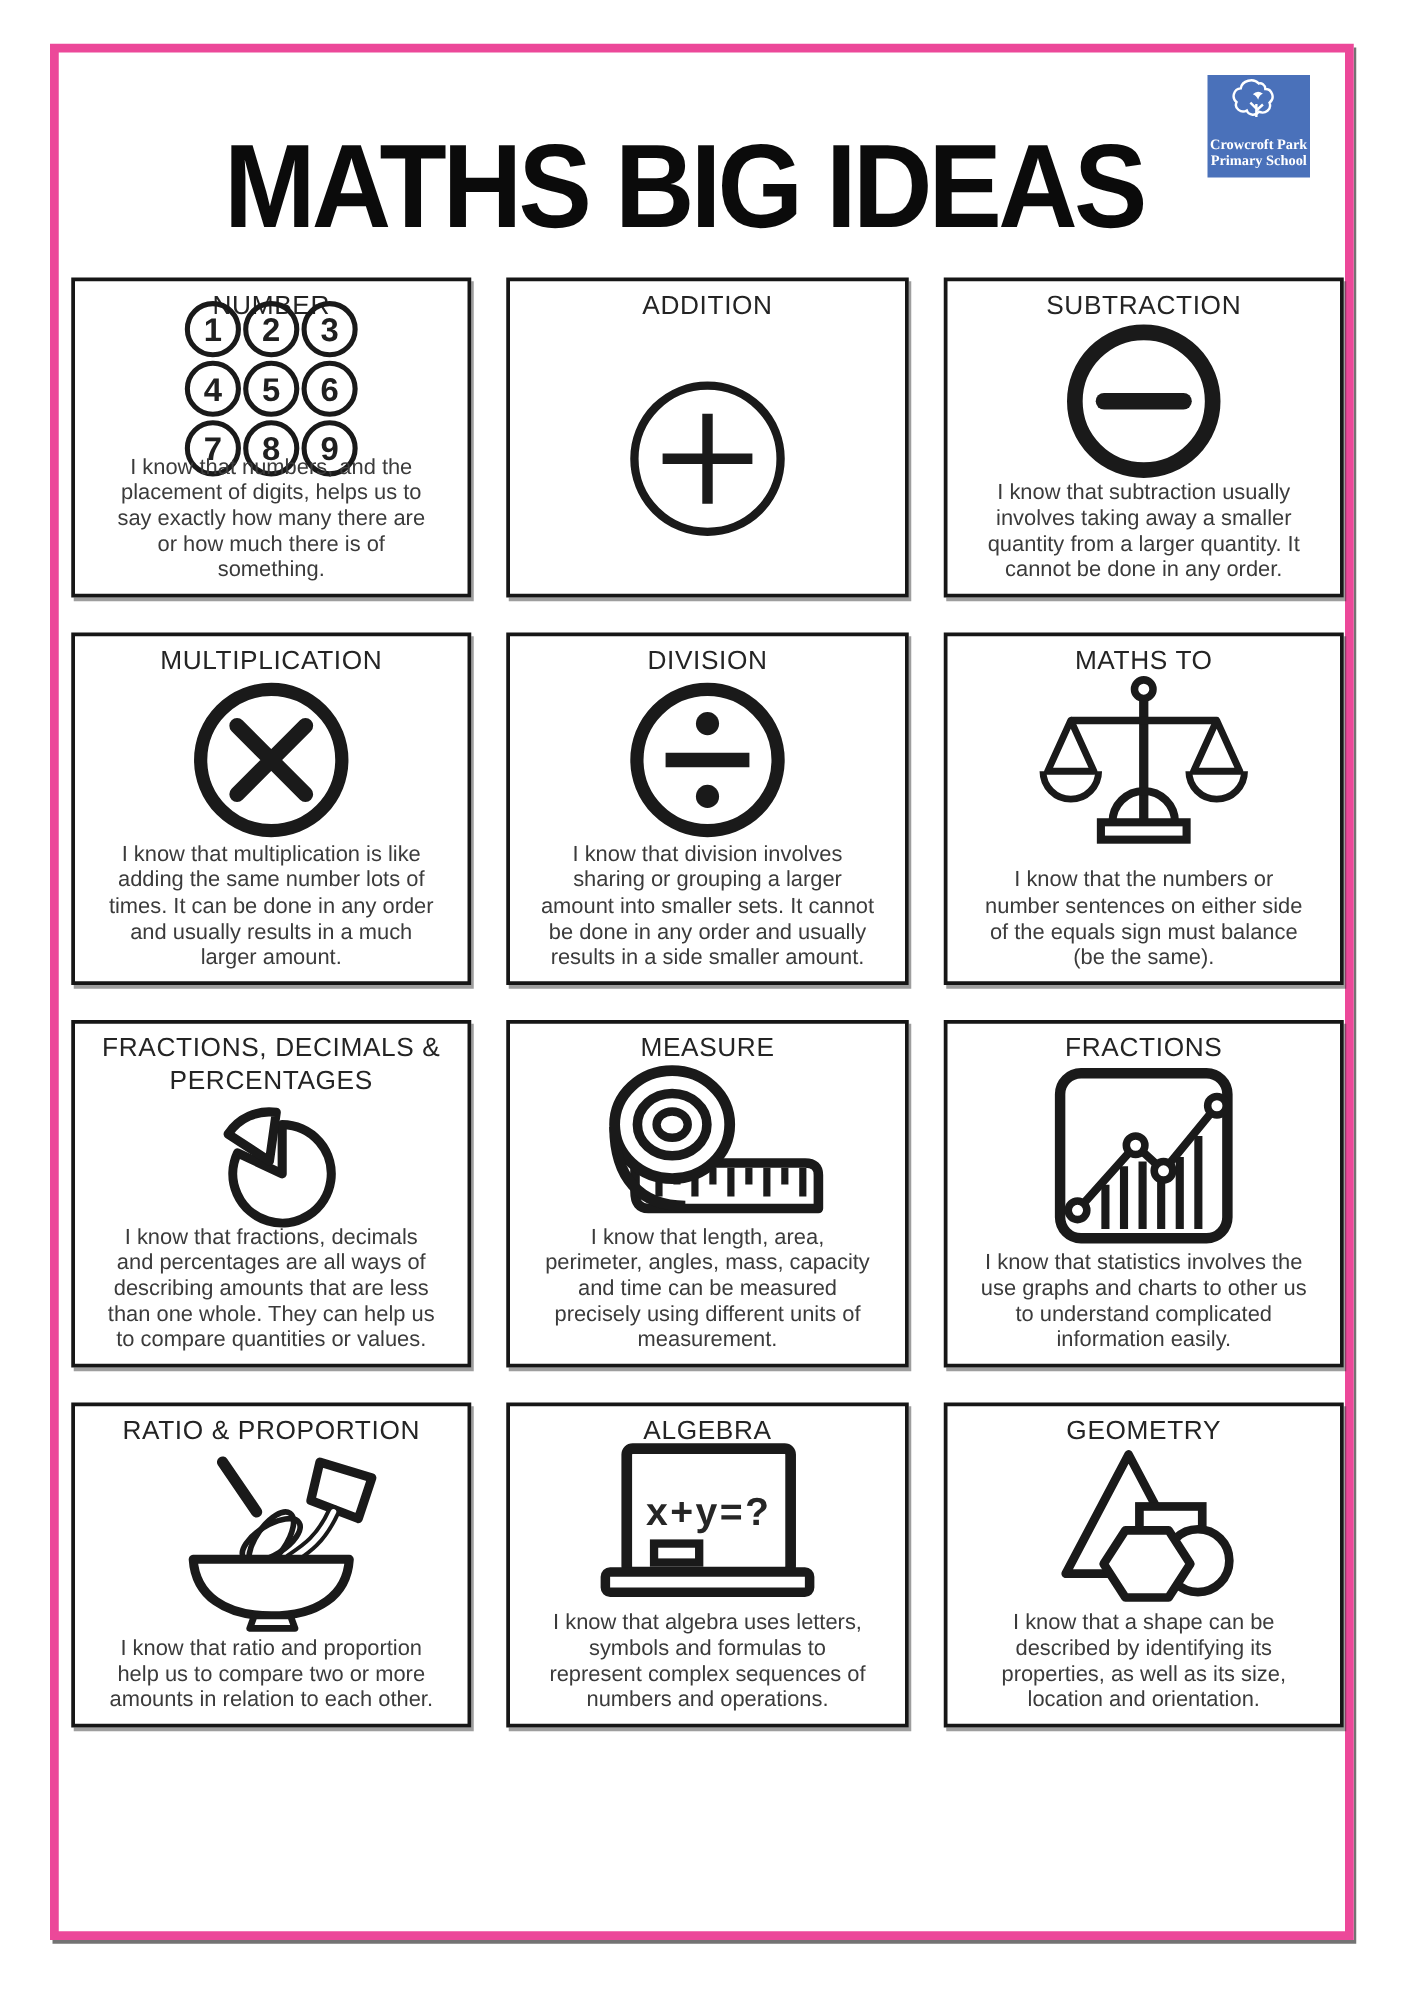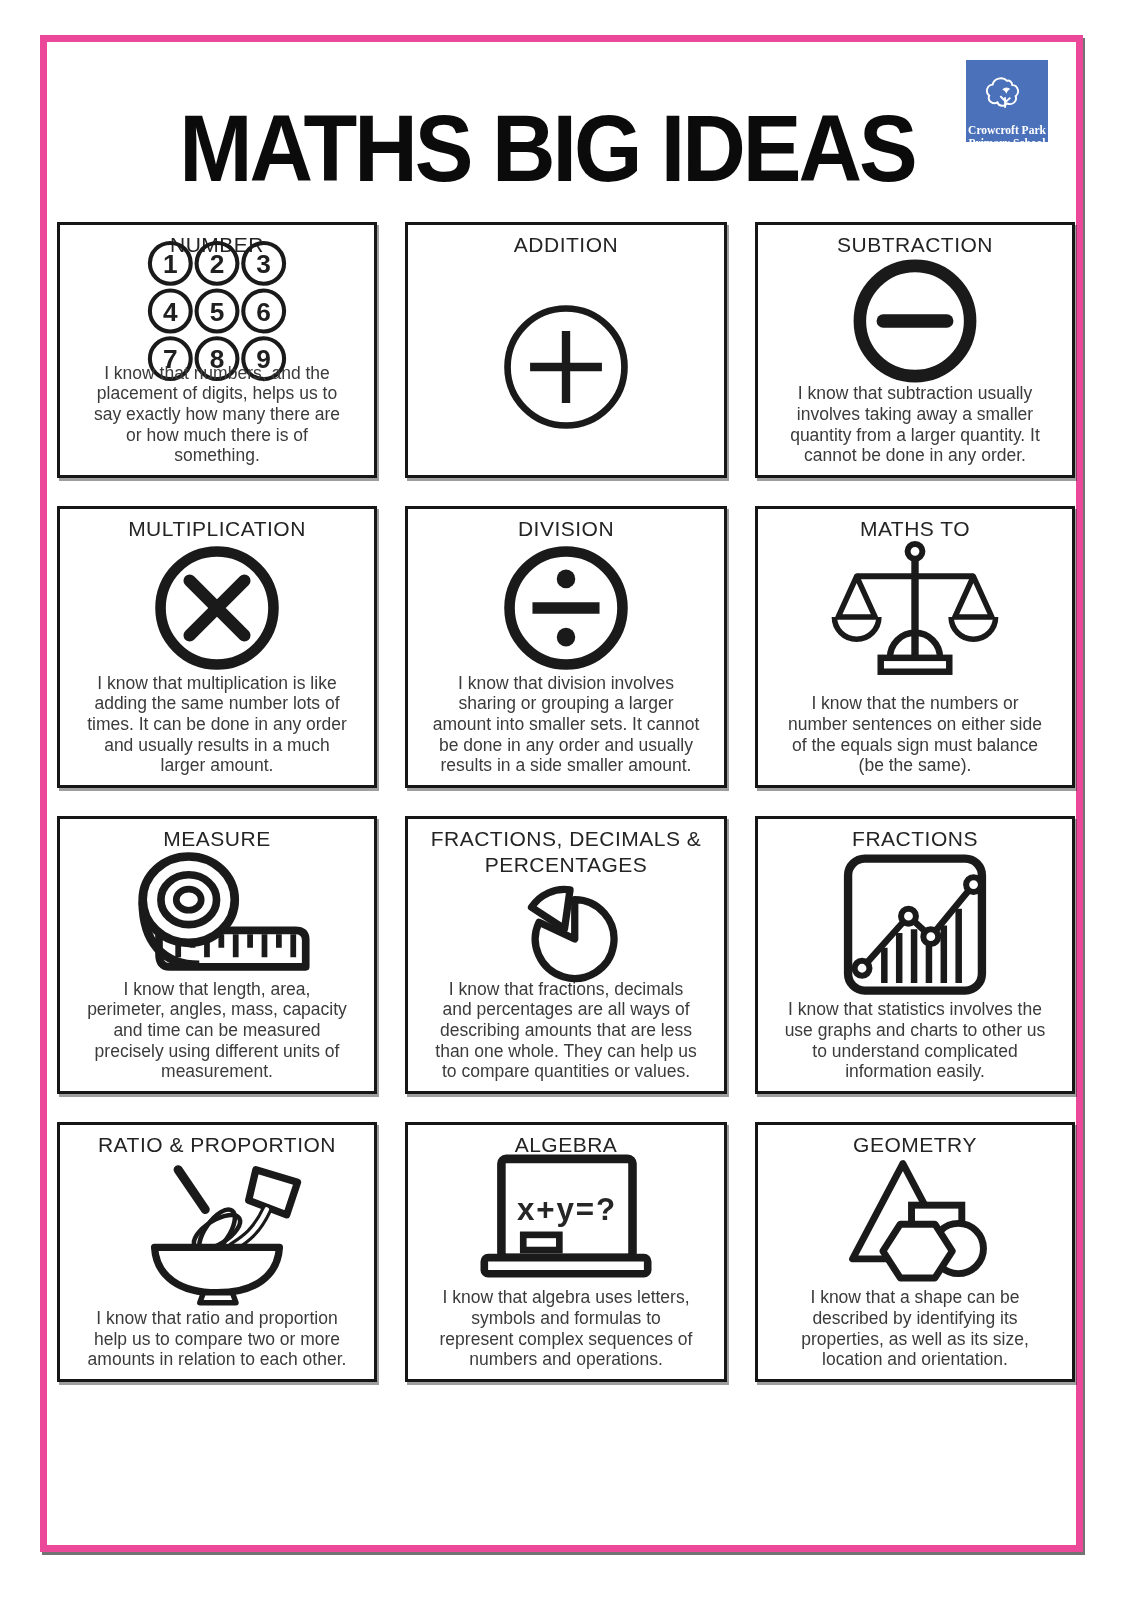--- a/index.html
+++ b/index.html
@@ -13,21 +13,21 @@
     box-shadow:2px 3px 0 rgba(0,0,0,.55);
   }
   .poster-title{
     position:absolute;top:52px;left:0;width:1000px;text-align:center;
     font-size:88px;font-weight:bold;letter-spacing:-3px;color:#0b0b0b;
     transform:scaleY(1.08);transform-origin:top center;white-space:nowrap;
   }
   .logo{
     position:absolute;top:18px;right:28px;width:82px;height:82px;
     display:flex;flex-direction:column;align-items:center;justify-content:flex-start;
-    padding-top:17px;box-sizing:border-box;
+    padding-top:3px;box-sizing:border-box;
   }
   .logo-text{
     font-family:"Liberation Serif", serif;font-weight:bold;color:#ffffff;
     font-size:11.5px;line-height:1.12;text-align:center;margin-top:1px;white-space:nowrap;
   }
   .cards{
     position:absolute;left:10px;top:180px;
     display:grid;
     grid-template-columns:320px 322px 320px;
     grid-template-rows:256px 282px 278px 260px;
@@ -162,43 +162,43 @@
           <path class="ink" d="M158 40 L138 84 L178 84 Z" stroke-width="6" stroke-linejoin="round"></path>
           <path class="ink" d="M134 84 A24 24 0 0 0 182 84" stroke-width="6"></path>
           <path class="ink" d="M68 128 A27 27 0 0 1 122 128" stroke-width="7"></path>
           <rect class="ink" x="58" y="128" width="74" height="15" stroke-width="7"></rect>
         </svg>
       </div>
       <div class="card-desc">I know that the numbers or number sentences on either side of the equals sign must balance (be the same).</div>
     </div>
 
     <div class="card">
+      <div class="card-title">FRACTIONS, DECIMALS &amp; PERCENTAGES</div>
+      <div class="card-icon">
+        <svg width="124" height="113" viewBox="0 0 170 155">
+          <path class="ink" d="M97 92 L97 38 A54 54 0 1 1 48 69 Z" stroke-width="10" stroke-linejoin="round"></path>
+          <path class="wfill" d="M83 78 L83 24 A54 54 0 0 0 34 55 Z" stroke-width="10" stroke-linejoin="round" transform="rotate(8 83 78)"></path>
+        </svg>
+      </div>
+      <div class="card-desc">I know that fractions, decimals and percentages are all ways of describing amounts that are less than one whole. They can help us to compare quantities or values.</div>
+    </div>
+
+    <div class="card">
       <div class="card-title">MEASURE</div>
       <div class="card-icon">
         <svg width="205" height="140" viewBox="0 0 210 146">
           <path class="wfill" d="M75 88 L186 88 Q197 88 197 98 L197 126 L55 126 Q44 126 44 112 L44 88 Z" stroke-width="8" stroke-linejoin="round"></path>
           <path class="ink" d="M64 92 V116 M79 92 V106 M94 92 V116 M109 92 V106 M124 92 V116 M139 92 V106 M154 92 V116 M169 92 V106 M184 92 V116" stroke-width="6"></path>
           <ellipse class="wfill" cx="75" cy="56" rx="48" ry="45" stroke-width="9"></ellipse>
           <path class="ink" d="M27 58 C27 100 48 124 86 124" stroke-width="9"></path>
           <ellipse class="ink" cx="75" cy="56" rx="29" ry="26" stroke-width="8"></ellipse>
           <ellipse class="ink" cx="75" cy="56" rx="13" ry="11" stroke-width="7"></ellipse>
         </svg>
       </div>
       <div class="card-desc">I know that length, area, perimeter, angles, mass, capacity and time can be measured precisely using different units of measurement.</div>
-    </div>
-
-    <div class="card">
-      <div class="card-title">FRACTIONS, DECIMALS &amp; PERCENTAGES</div>
-      <div class="card-icon">
-        <svg width="124" height="113" viewBox="0 0 170 155">
-          <path class="ink" d="M97 92 L97 38 A54 54 0 1 1 48 69 Z" stroke-width="10" stroke-linejoin="round"></path>
-          <path class="wfill" d="M83 78 L83 24 A54 54 0 0 0 34 55 Z" stroke-width="10" stroke-linejoin="round" transform="rotate(8 83 78)"></path>
-        </svg>
-      </div>
-      <div class="card-desc">I know that fractions, decimals and percentages are all ways of describing amounts that are less than one whole. They can help us to compare quantities or values.</div>
     </div>
 
     <div class="card">
       <div class="card-title">FRACTIONS</div>
       <div class="card-icon">
         <svg width="158" height="149" viewBox="0 0 170 160">
           <rect class="ink" x="13" y="8" width="144" height="142" rx="18" stroke-width="9"></rect>
           <path class="ink" d="M52 104 V142 M68 88 V142 M84 84 V142 M100 96 V142 M116 80 V142 M132 62 V142" stroke-width="7"></path>
           <path class="ink" d="M28 126 L78 70 L102 92 L148 36" stroke-width="7" stroke-linejoin="round"></path>
           <circle class="wfill" cx="28" cy="126" r="8" stroke-width="6.5"></circle>

